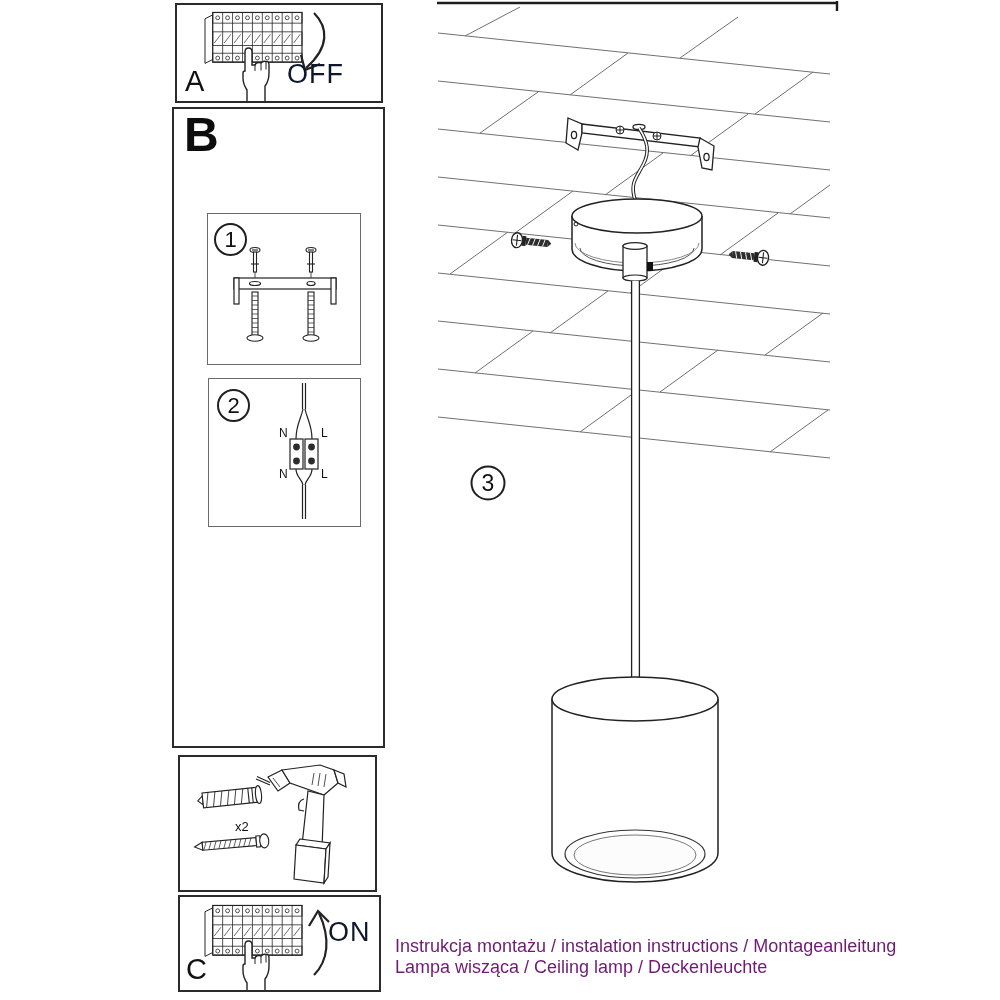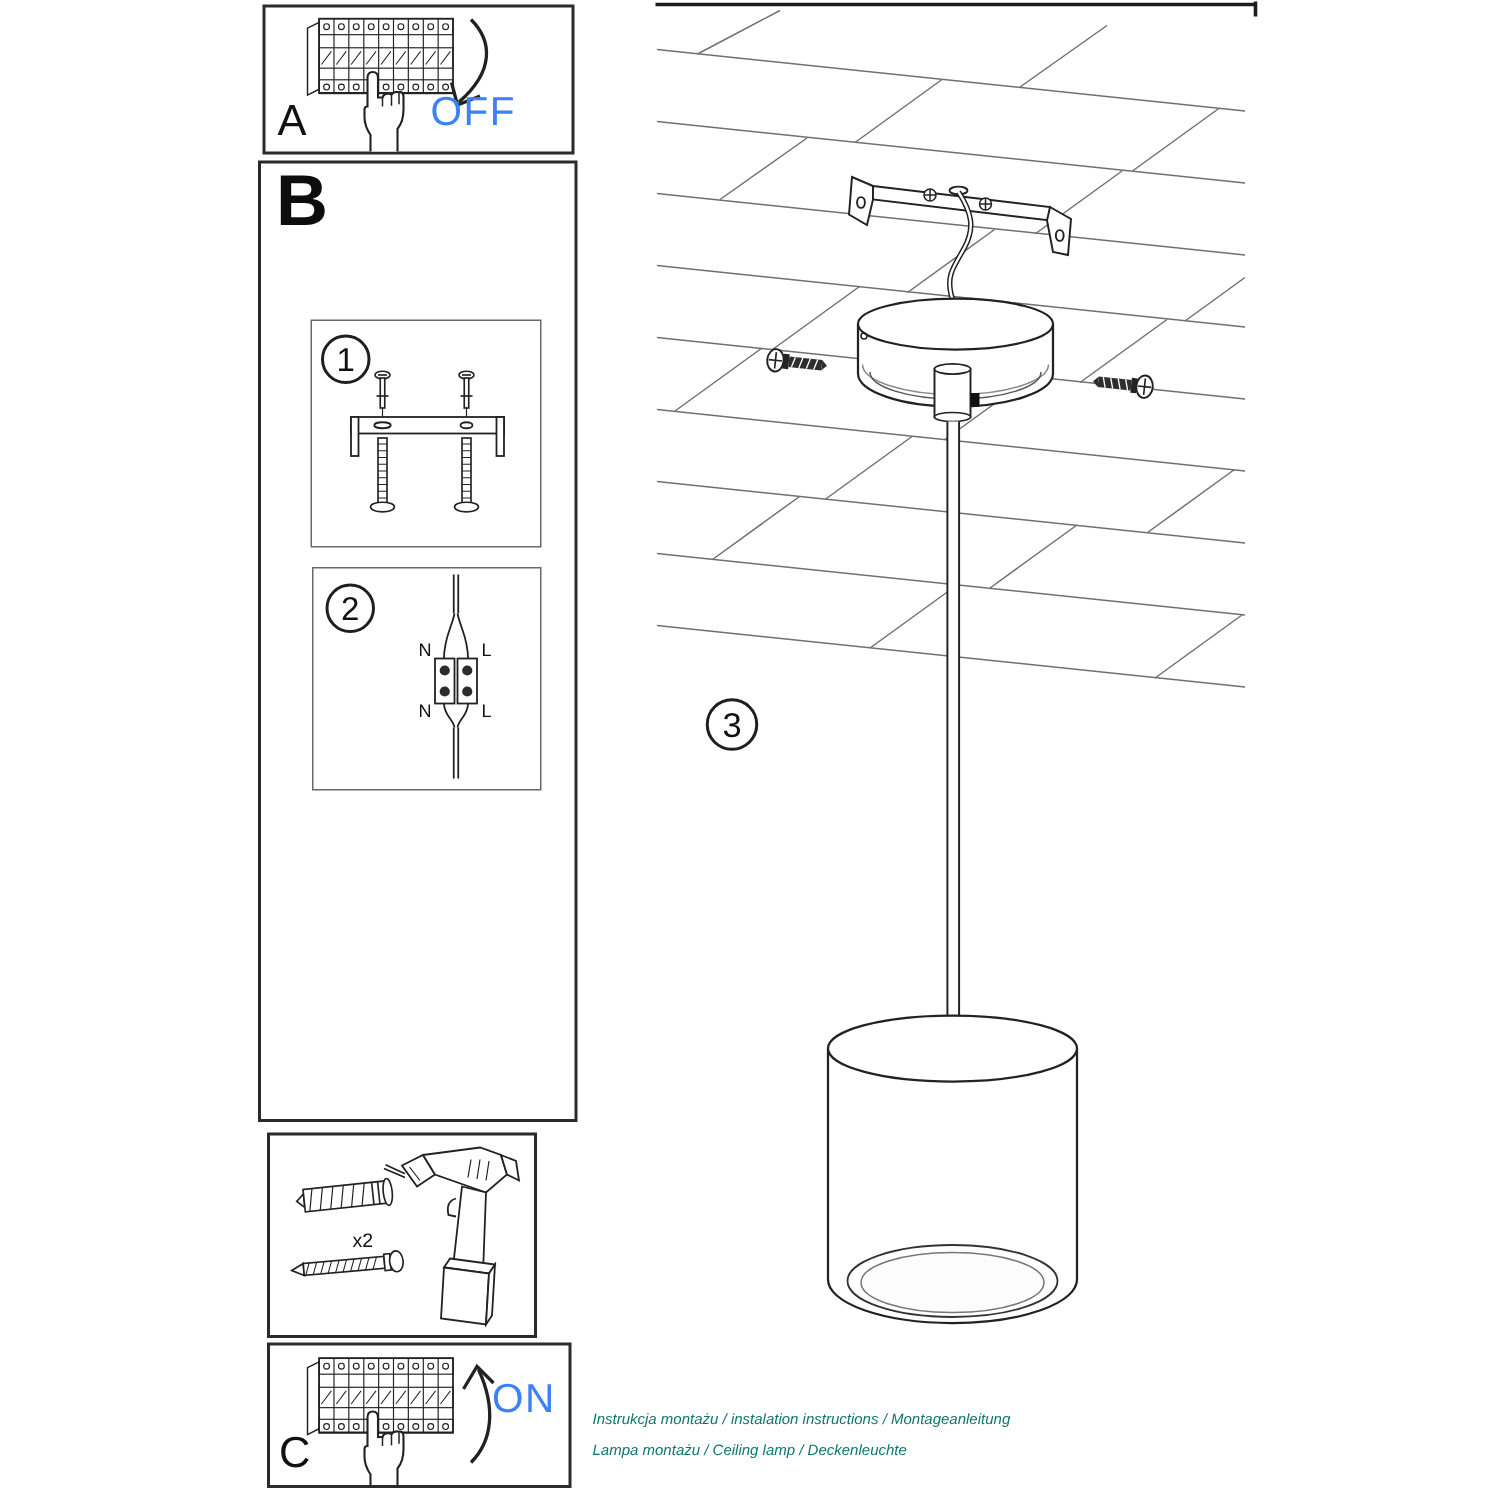--- a/index.html
+++ b/index.html
@@ -4,28 +4,28 @@
 <style>
   html,body{margin:0;padding:0;background:#fff;}
   .page{position:relative;width:1000px;height:1000px;background:#ffffff;overflow:hidden;
         font-family:"Liberation Sans",sans-serif;color:#1c1c1c;}
   .box{position:absolute;background:#fff;box-sizing:border-box;}
   .bd2{border:2px solid #2b2b2b;}
   .bd1{border:1px solid #6a6a6a;}
   .abs{position:absolute;}
   svg{display:block;position:absolute;left:0;top:0;}
   .biglabel{font-size:29px;font-weight:400;color:#111;}
-  .state{font-size:27px;font-weight:400;color:#3b82f6;letter-spacing:1px;}
+  .state{font-size:27px;font-weight:400;color:#0f172a;letter-spacing:1px;}
   .bletter{font-size:48px;font-weight:700;color:#0d0d0d;line-height:1;}
   .badge{position:absolute;display:flex;align-items:center;justify-content:center;
          border:2px solid #1f1f1f;border-radius:50%;background:#fff;
          font-size:22px;color:#111;}
   .wirelabel{position:absolute;font-size:12px;color:#111;}
   .qty{position:absolute;font-size:13px;color:#111;}
-  .footer{position:absolute;left:395px;top:936px;font-size:10px;line-height:21px;color:#0f766e;font-style:italic;}
+  .footer{position:absolute;left:395px;top:936px;font-size:18px;line-height:21px;color:#701a75;}
 </style>
 </head>
 <body>
 
 <div class="page">
 
   <svg width="0" height="0" style="position:absolute">
     <defs>
       <g id="breaker">
         <polygon points="0,8 8,4 8,50 0,54" fill="#fff" stroke="#222" stroke-width="1"></polygon>
@@ -154,21 +154,21 @@
     </svg>
     <div class="badge" style="left:8px;top:10px;width:29px;height:29px;">
       <span>2</span>
     </div>
     <span class="wirelabel" style="left:70px;top:47px;">N</span>
     <span class="wirelabel" style="left:112px;top:47px;">L</span>
     <span class="wirelabel" style="left:70px;top:88px;">N</span>
     <span class="wirelabel" style="left:112px;top:88px;">L</span>
   </div>
 
-  <div class="box bd2" style="left:178px;top:755px;width:180px;height:137px;">
+  <div class="box bd2" style="left:178px;top:755px;width:199px;height:137px;">
     <svg width="199" height="133" viewBox="0 0 199 133">
       <g transform="translate(22,36) rotate(-6)" stroke="#222" stroke-width="1.1" fill="#fff">
         <polygon points="0,3 0,12 -5,7.5"></polygon>
         <rect x="0" y="0" width="56" height="15"></rect>
         <path d="M6,0 L3,15 M13,0 L10,15 M20,0 L17,15 M27,0 L24,15 M34,0 L31,15 M41,0 L38,15" stroke-width="0.8"></path>
         <line x1="46" y1="0" x2="46" y2="15"></line>
           <line x1="50" y1="0" x2="50" y2="15"></line>
         <ellipse cx="56" cy="7.5" rx="3" ry="9"></ellipse>
       </g>
       <g transform="translate(14,84) rotate(-5)" stroke="#222" stroke-width="1.1" fill="#fff">
@@ -317,16 +317,16 @@
     </g>
 
     <g>
       <circle cx="68" cy="483" r="16.5" fill="#fff" stroke="#1f1f1f" stroke-width="2"></circle>
       <text x="68" y="491" text-anchor="middle" font-size="23" fill="#111" font-family="Liberation Sans, sans-serif">3</text>
     </g>
   </svg>
 
   <div class="footer">
     <div>Instrukcja montażu / instalation instructions / Montageanleitung</div>
-    <div>Lampa montażu / Ceiling lamp / Deckenleuchte</div>
+    <div>Lampa wisząca / Ceiling lamp / Deckenleuchte</div>
   </div>
 
 </div>
 
 </body></html>

